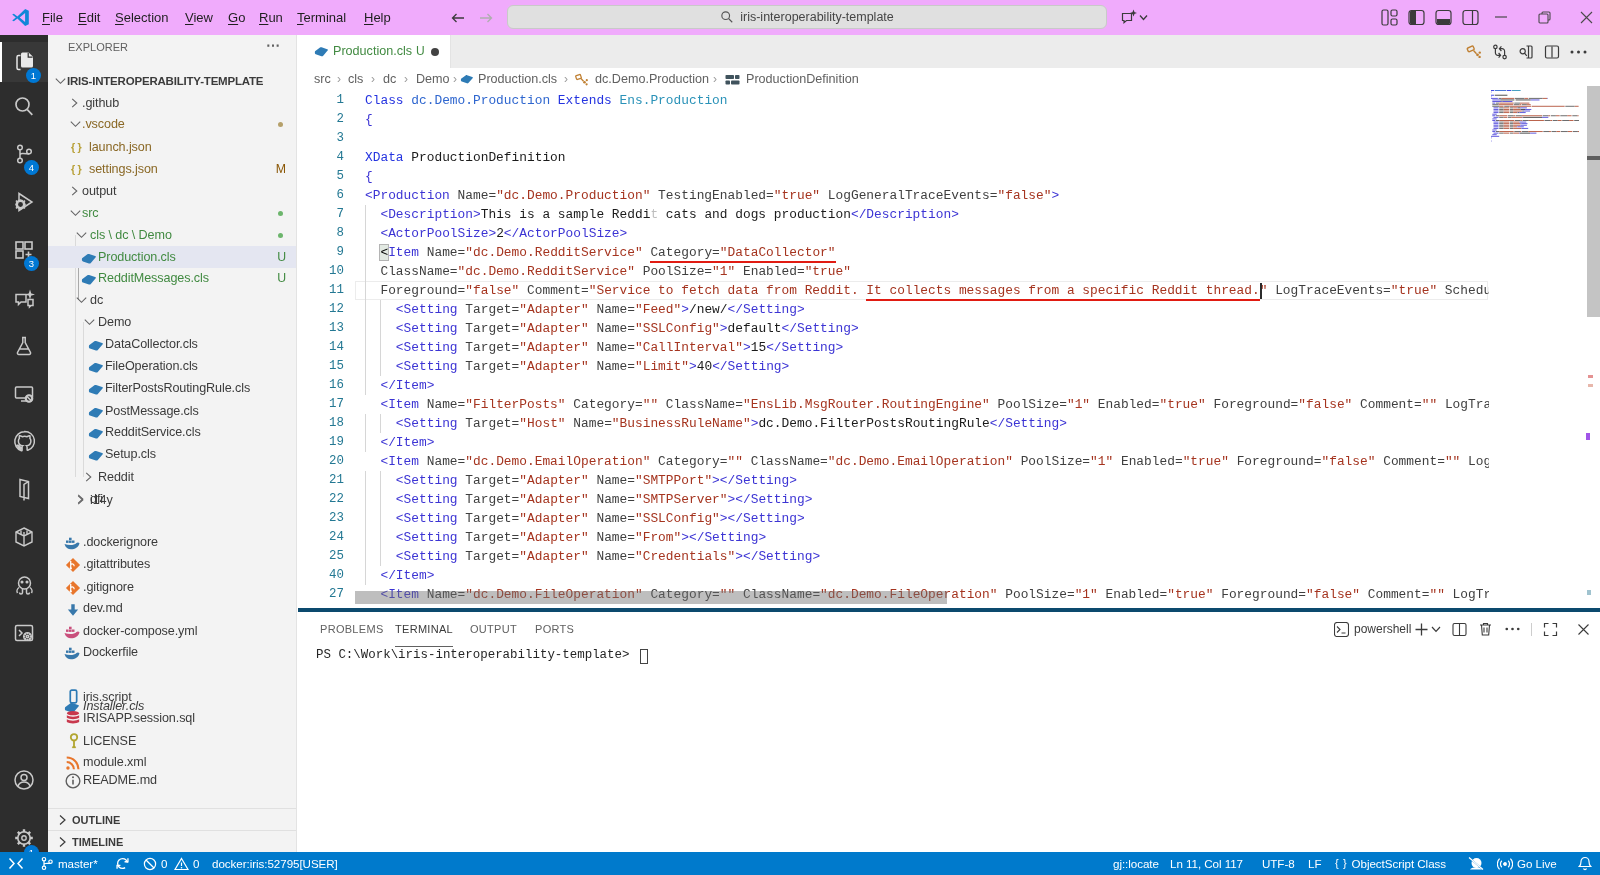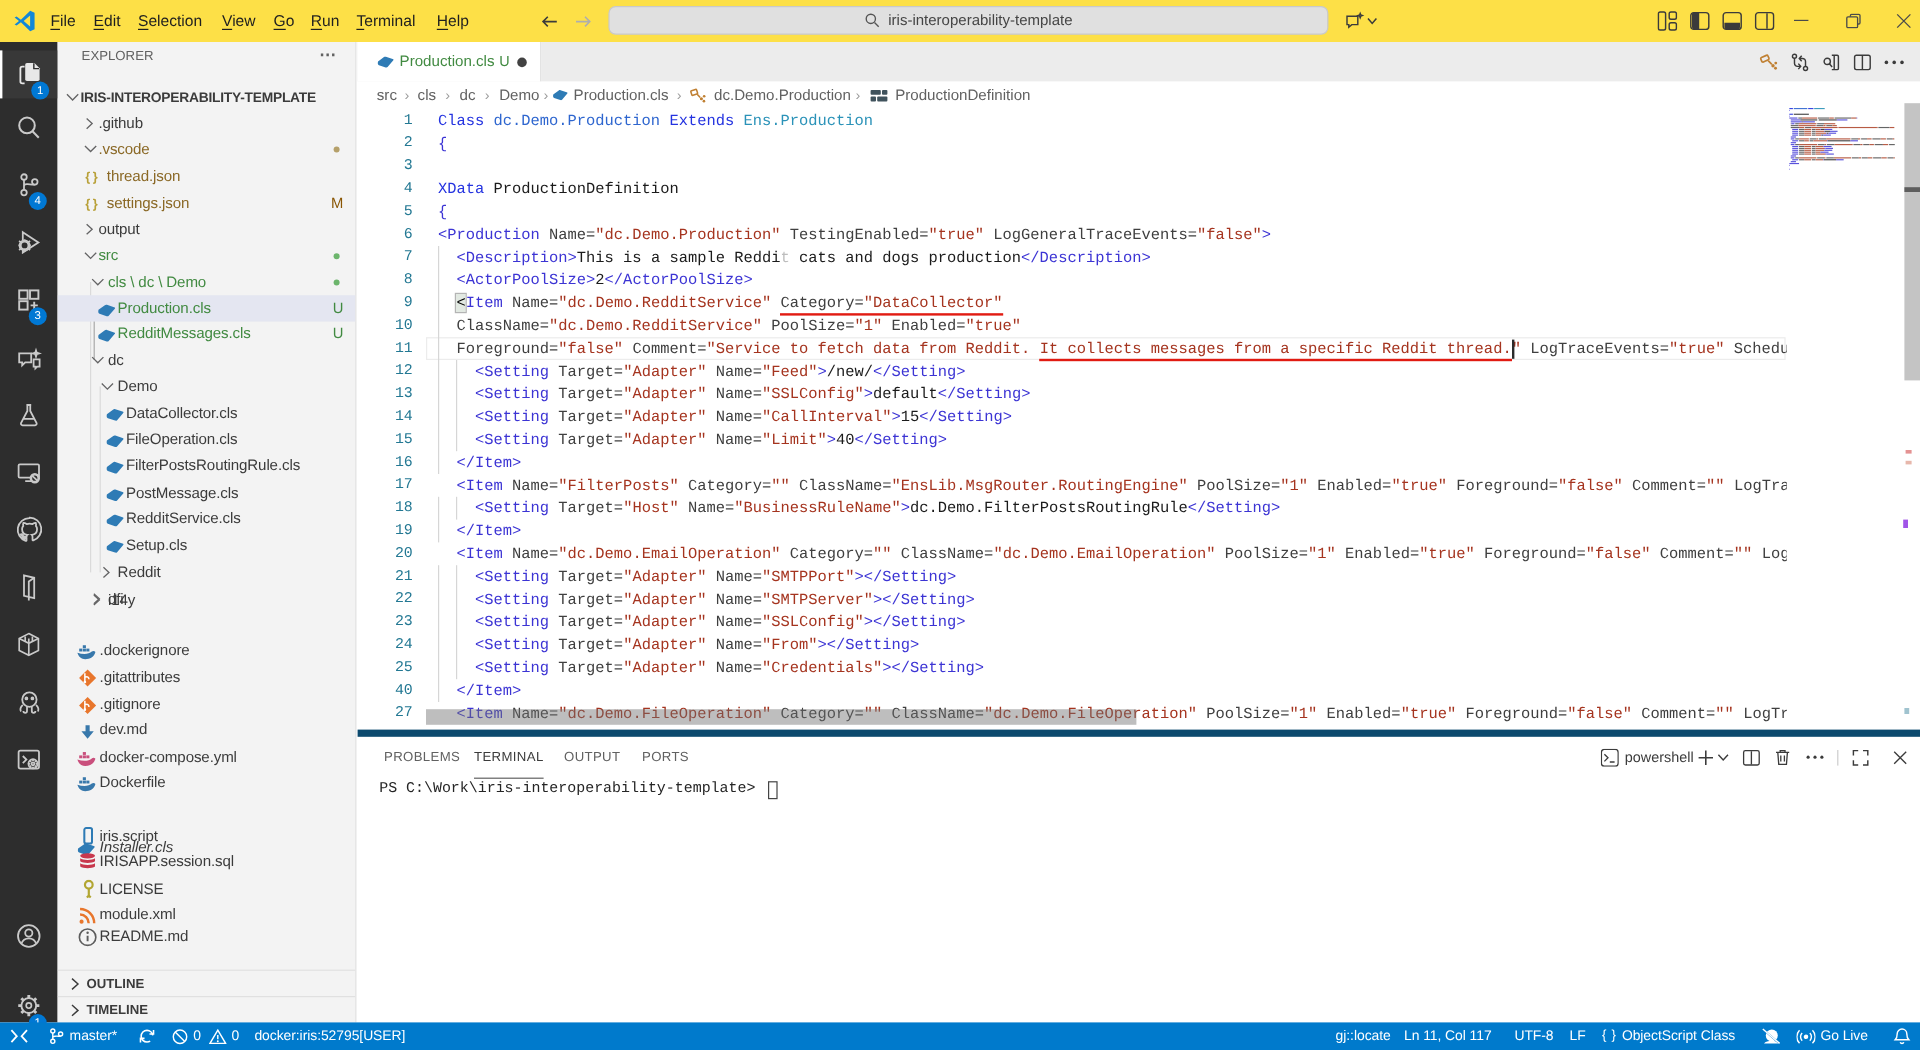--- a/index.html
+++ b/index.html
@@ -1,17 +1,17 @@
 <!DOCTYPE html>
 <html><head><meta charset="utf-8">
 <style>
 *{margin:0;padding:0;box-sizing:border-box}
 html,body{width:1600px;height:875px;overflow:hidden;background:#fff;font-family:"Liberation Sans",sans-serif;}
 .abs{position:absolute}
-#titlebar{position:absolute;left:0;top:0;width:1600px;height:35px;background:#fde047;}
+#titlebar{position:absolute;left:0;top:0;width:1600px;height:35px;background:#f0abfc;}
 .menu{position:absolute;top:0;height:35px;line-height:35px;font-size:13px;color:#1f1f1f;}
 .menu u{text-decoration-thickness:1px;text-underline-offset:2px}
 #cmdbox{position:absolute;left:507px;top:5px;width:600px;height:24px;background:#e0e0e0;border:1px solid #c9c9c9;border-radius:6px;text-align:center;line-height:22px;font-size:12.5px;color:#454545}
 #activitybar{position:absolute;left:0;top:35px;width:48px;height:817px;background:#2d2d2d}
 .abicon{position:absolute;left:0;width:48px;height:40px;display:flex;align-items:center;justify-content:center}
 .badge{position:absolute;background:#0078d4;color:#fff;border-radius:50%;width:15px;height:15px;font-size:9.5px;line-height:15px;text-align:center;font-family:"Liberation Sans",sans-serif}
 #sidebar{position:absolute;left:48px;top:35px;width:249px;height:817px;background:#f3f3f3;border-right:1px solid #e3e3e3;overflow:hidden}
 .srow{position:absolute;left:0;width:249px;height:22px;line-height:22px;font-size:12.6px;letter-spacing:-0.1px;color:#3b3b3b;white-space:nowrap}
 .ficon{position:absolute;top:3px;width:16px;height:16px}
 .slabel{position:absolute;top:0}
@@ -29,21 +29,21 @@
 .num{position:absolute;left:0;width:46px;text-align:right;color:#237893;font-size:12.4px}
 .ct{position:absolute;left:67px;white-space:pre}
 .kw{color:#2433e0}
 .cn{color:#2e66cf}
 .ens{color:#2a92b8}
 .tg{color:#3c34d4}
 .at{color:#3f3f3f}
 .vl{color:#a5341f}
 .pl{color:#1b1b1b}
 .sq{border-bottom:2.4px solid #e11b12;padding-bottom:0.6px}
-#panel{position:absolute;left:298px;top:608px;width:1302px;height:244px;background:#fff;border-top:6px solid #0c4a6e}
+#panel{position:absolute;left:298px;top:608px;width:1302px;height:244px;background:#fff;border-top:4px solid #0c4a6e}
 .ptab{position:absolute;top:0;height:35px;line-height:35px;font-size:11px;color:#616161;letter-spacing:0.3px}
 #statusbar{position:absolute;left:0;top:852px;width:1600px;height:23px;background:#007acc;color:#fff;font-size:11.6px;letter-spacing:-0.05px;line-height:23px;white-space:nowrap}
 .sbit{position:absolute;top:0;height:23px;display:flex;align-items:center;gap:4px}
 svg{display:block}
 </style></head>
 <body>
 <div id="titlebar">
   <svg class="abs" style="left:11px;top:8px" width="19" height="19" viewBox="0 0 24 24">
       <path fill="#1287d8" d="M17.9 1.2L8.1 10.6 3.6 7.2 1.5 8.2 6.1 12 1.5 15.8 3.6 16.8 8.1 13.4 17.9 22.8 22.5 20.6V3.4L17.9 1.2zM17.8 6.3v11.4L11 12l6.8-5.7z"></path>
     </svg>
@@ -259,21 +259,21 @@
         <path d="M2.8 5.6l4.7 4.7 4.7-4.7" fill="none" stroke="#646465" stroke-width="1.1"></path>
       </svg>
       <span class="slabel tan" style="left:34px">.vscode</span>
       <span class="sdot" style="background:#b5a06a"></span>
     </div>
 <div class="srow" style="top:101px;">
       <svg class="ficon" style="left:23px" width="18" height="16" viewBox="0 0 18 16">
         <text x="0" y="12.5" font-family="Liberation Sans" font-size="12" font-weight="bold" fill="#b8a038">{</text>
         <text x="7.2" y="12.5" font-family="Liberation Sans" font-size="12" font-weight="bold" fill="#b8a038">}</text>
       </svg>
-      <span class="slabel tan" style="left:41px">thread.json</span>
+      <span class="slabel tan" style="left:41px">launch.json</span>
     </div>
 <div class="srow" style="top:123px;">
       <svg class="ficon" style="left:23px" width="18" height="16" viewBox="0 0 18 16">
         <text x="0" y="12.5" font-family="Liberation Sans" font-size="12" font-weight="bold" fill="#b8a038">{</text>
         <text x="7.2" y="12.5" font-family="Liberation Sans" font-size="12" font-weight="bold" fill="#b8a038">}</text>
       </svg>
       <span class="slabel tan" style="left:41px">settings.json</span>
       <span class="sbadge" style="color:#895503">M</span>
     </div>
 <div class="srow" style="top:145px;">

